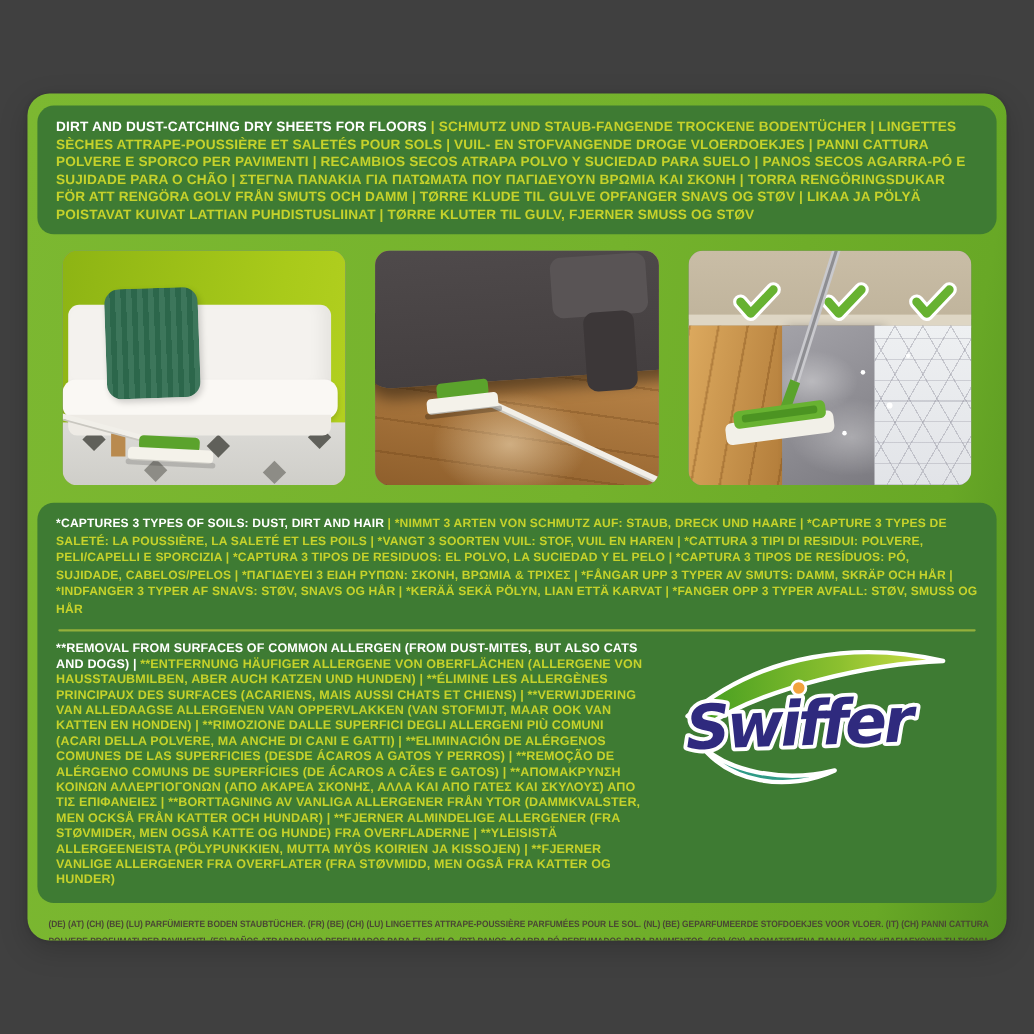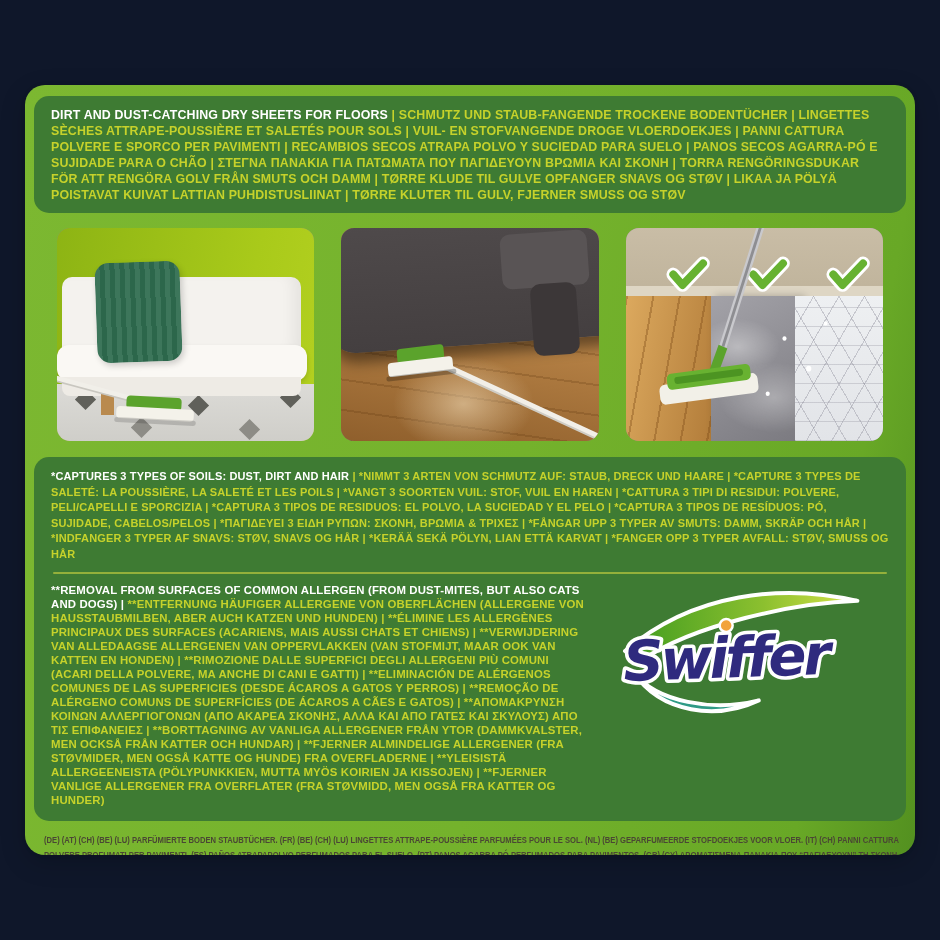--- a/index.html
+++ b/index.html
@@ -1,17 +1,17 @@
 <!DOCTYPE html>
 <html><head>
 <meta charset="utf-8">
 <style>
   * { margin:0; padding:0; box-sizing:border-box; }
   html,body { width:940px; height:940px; background:#ffffff; font-family:"Liberation Sans", sans-serif; }
-  .stage { position:relative; width:940px; height:940px; background:#0f172a; overflow:hidden; }
+  .stage { position:relative; width:940px; height:940px; background:#404040; overflow:hidden; }
 
   .box {
     position:absolute; left:25px; top:85px; width:890px; height:770px;
     background:linear-gradient(100deg,#7cb831 0%, #74b22c 55%, #68a826 88%, #539020 100%);
     border-radius:20px;
     box-shadow:0 8px 26px rgba(0,0,0,.18), 0 0 4px rgba(0,0,0,.10);
     display:flex; flex-direction:column;
   }
 
   .panel {

